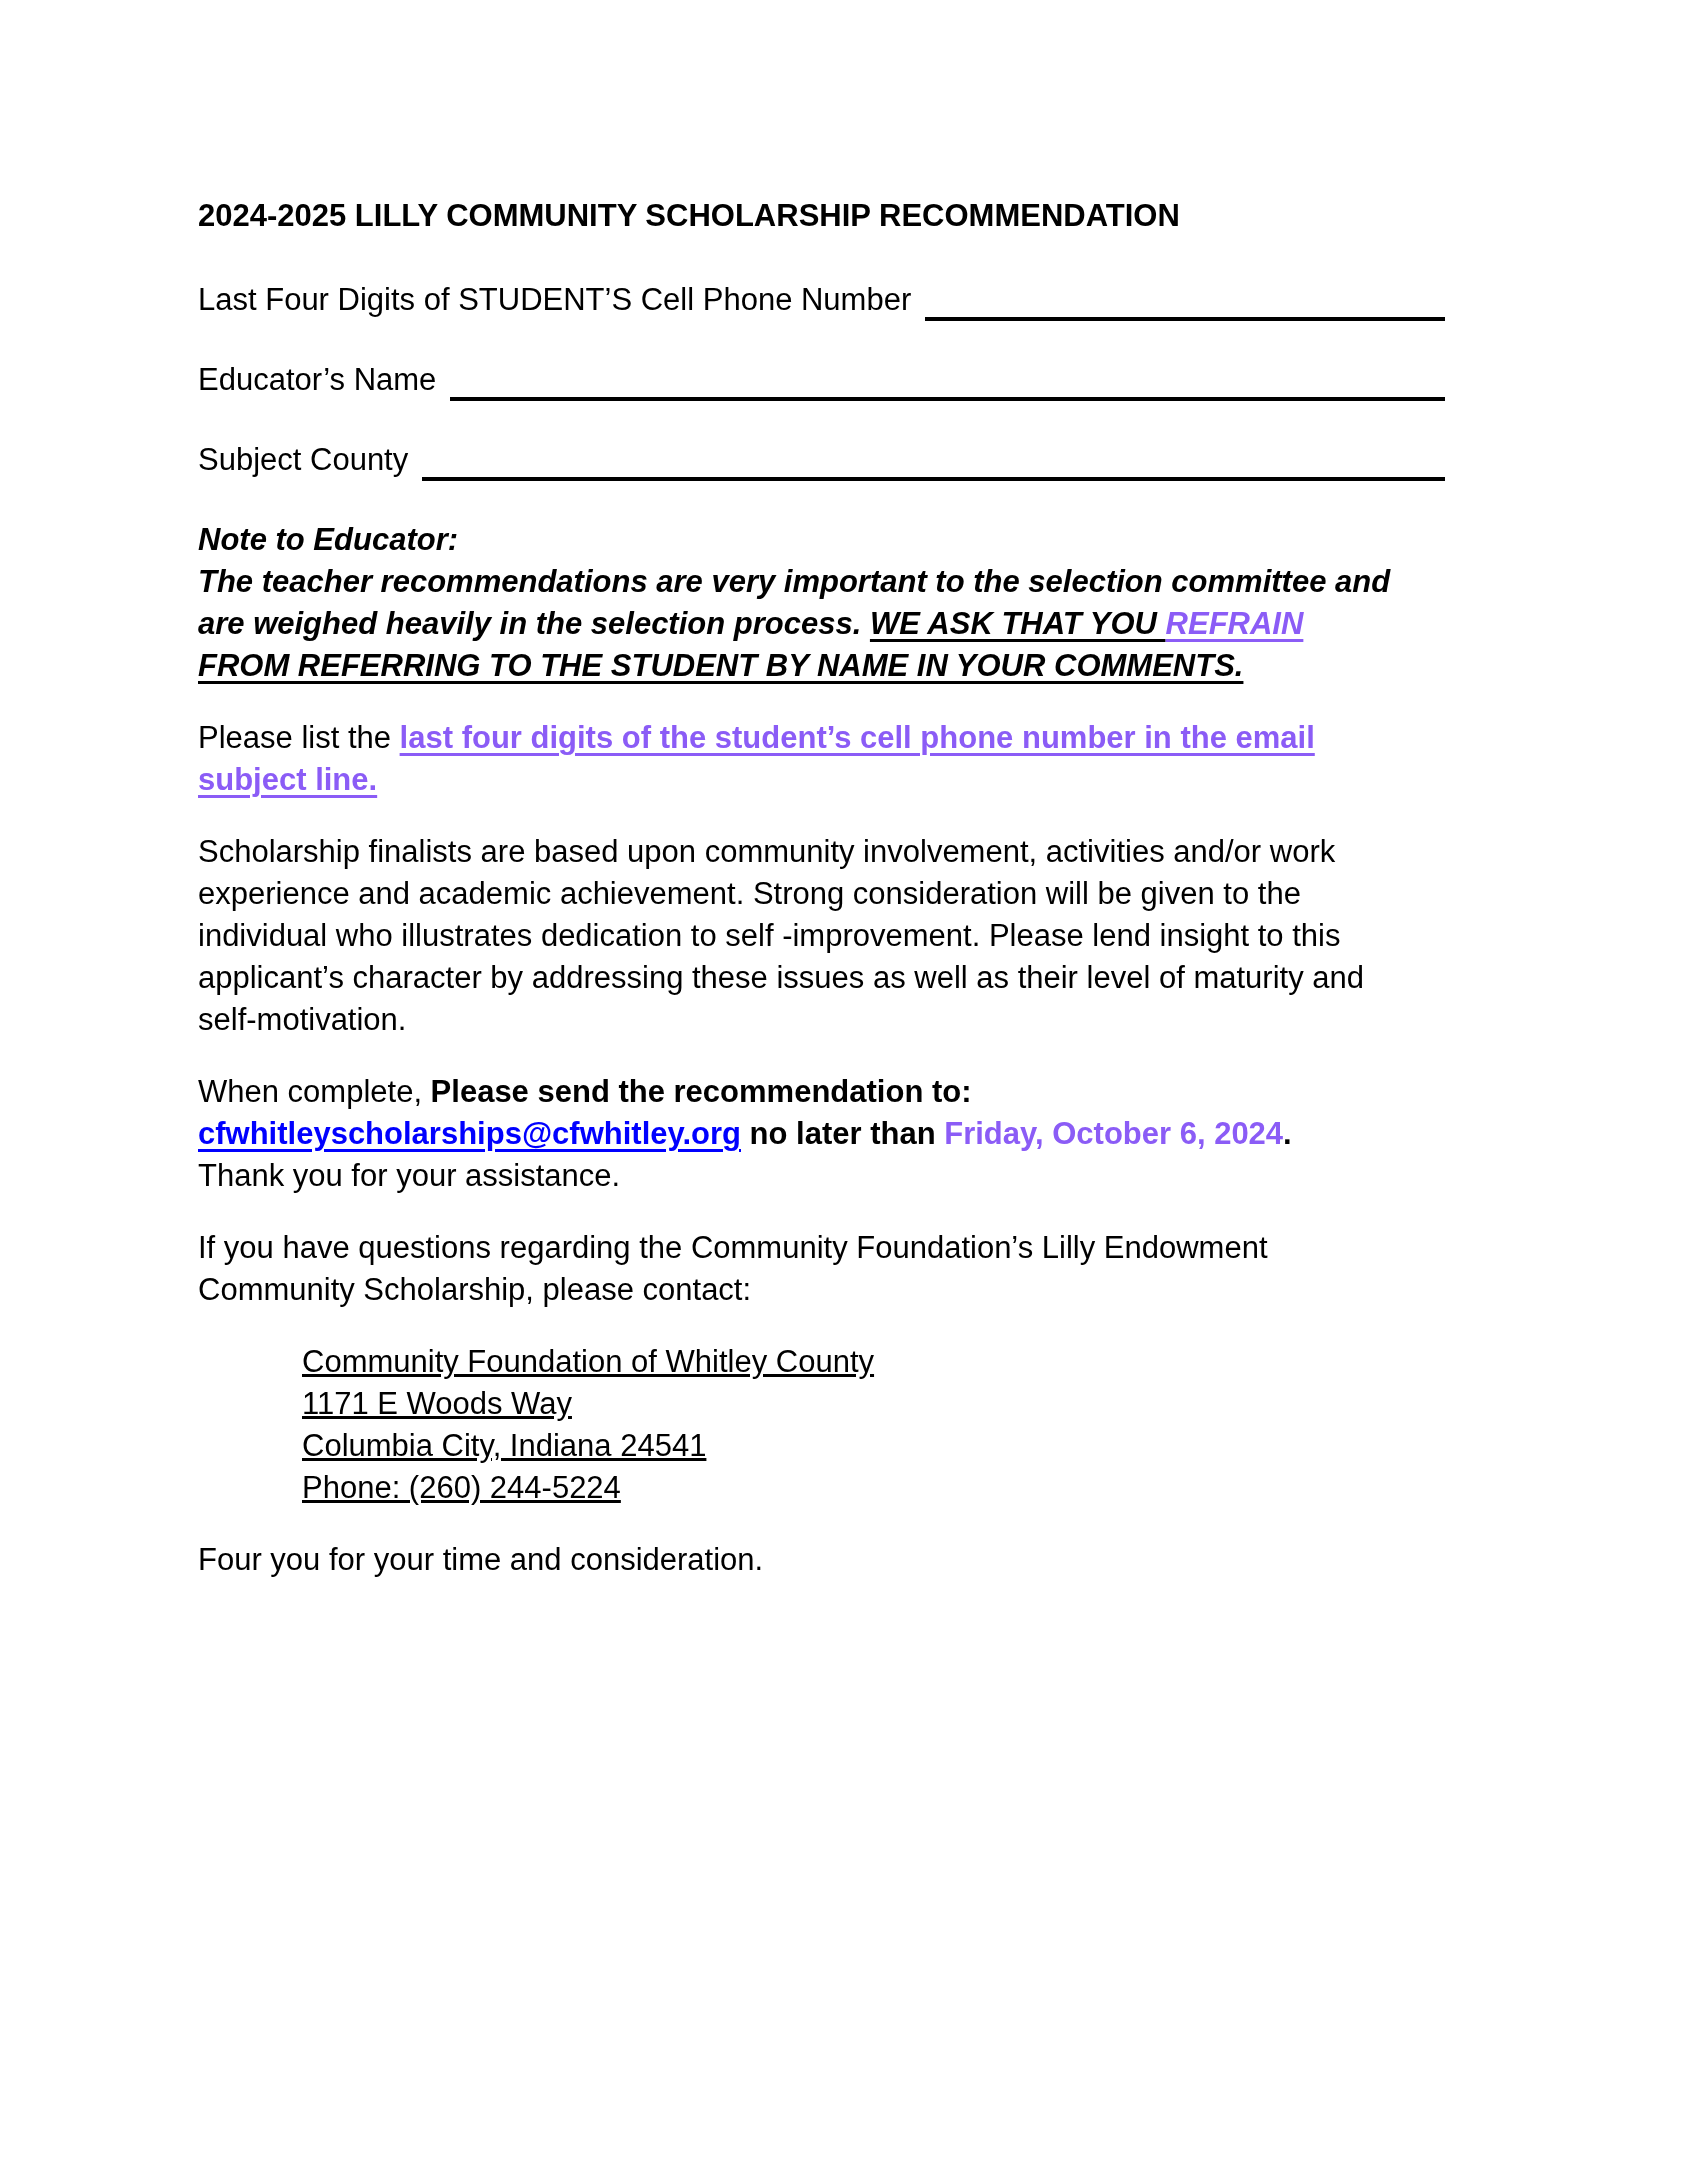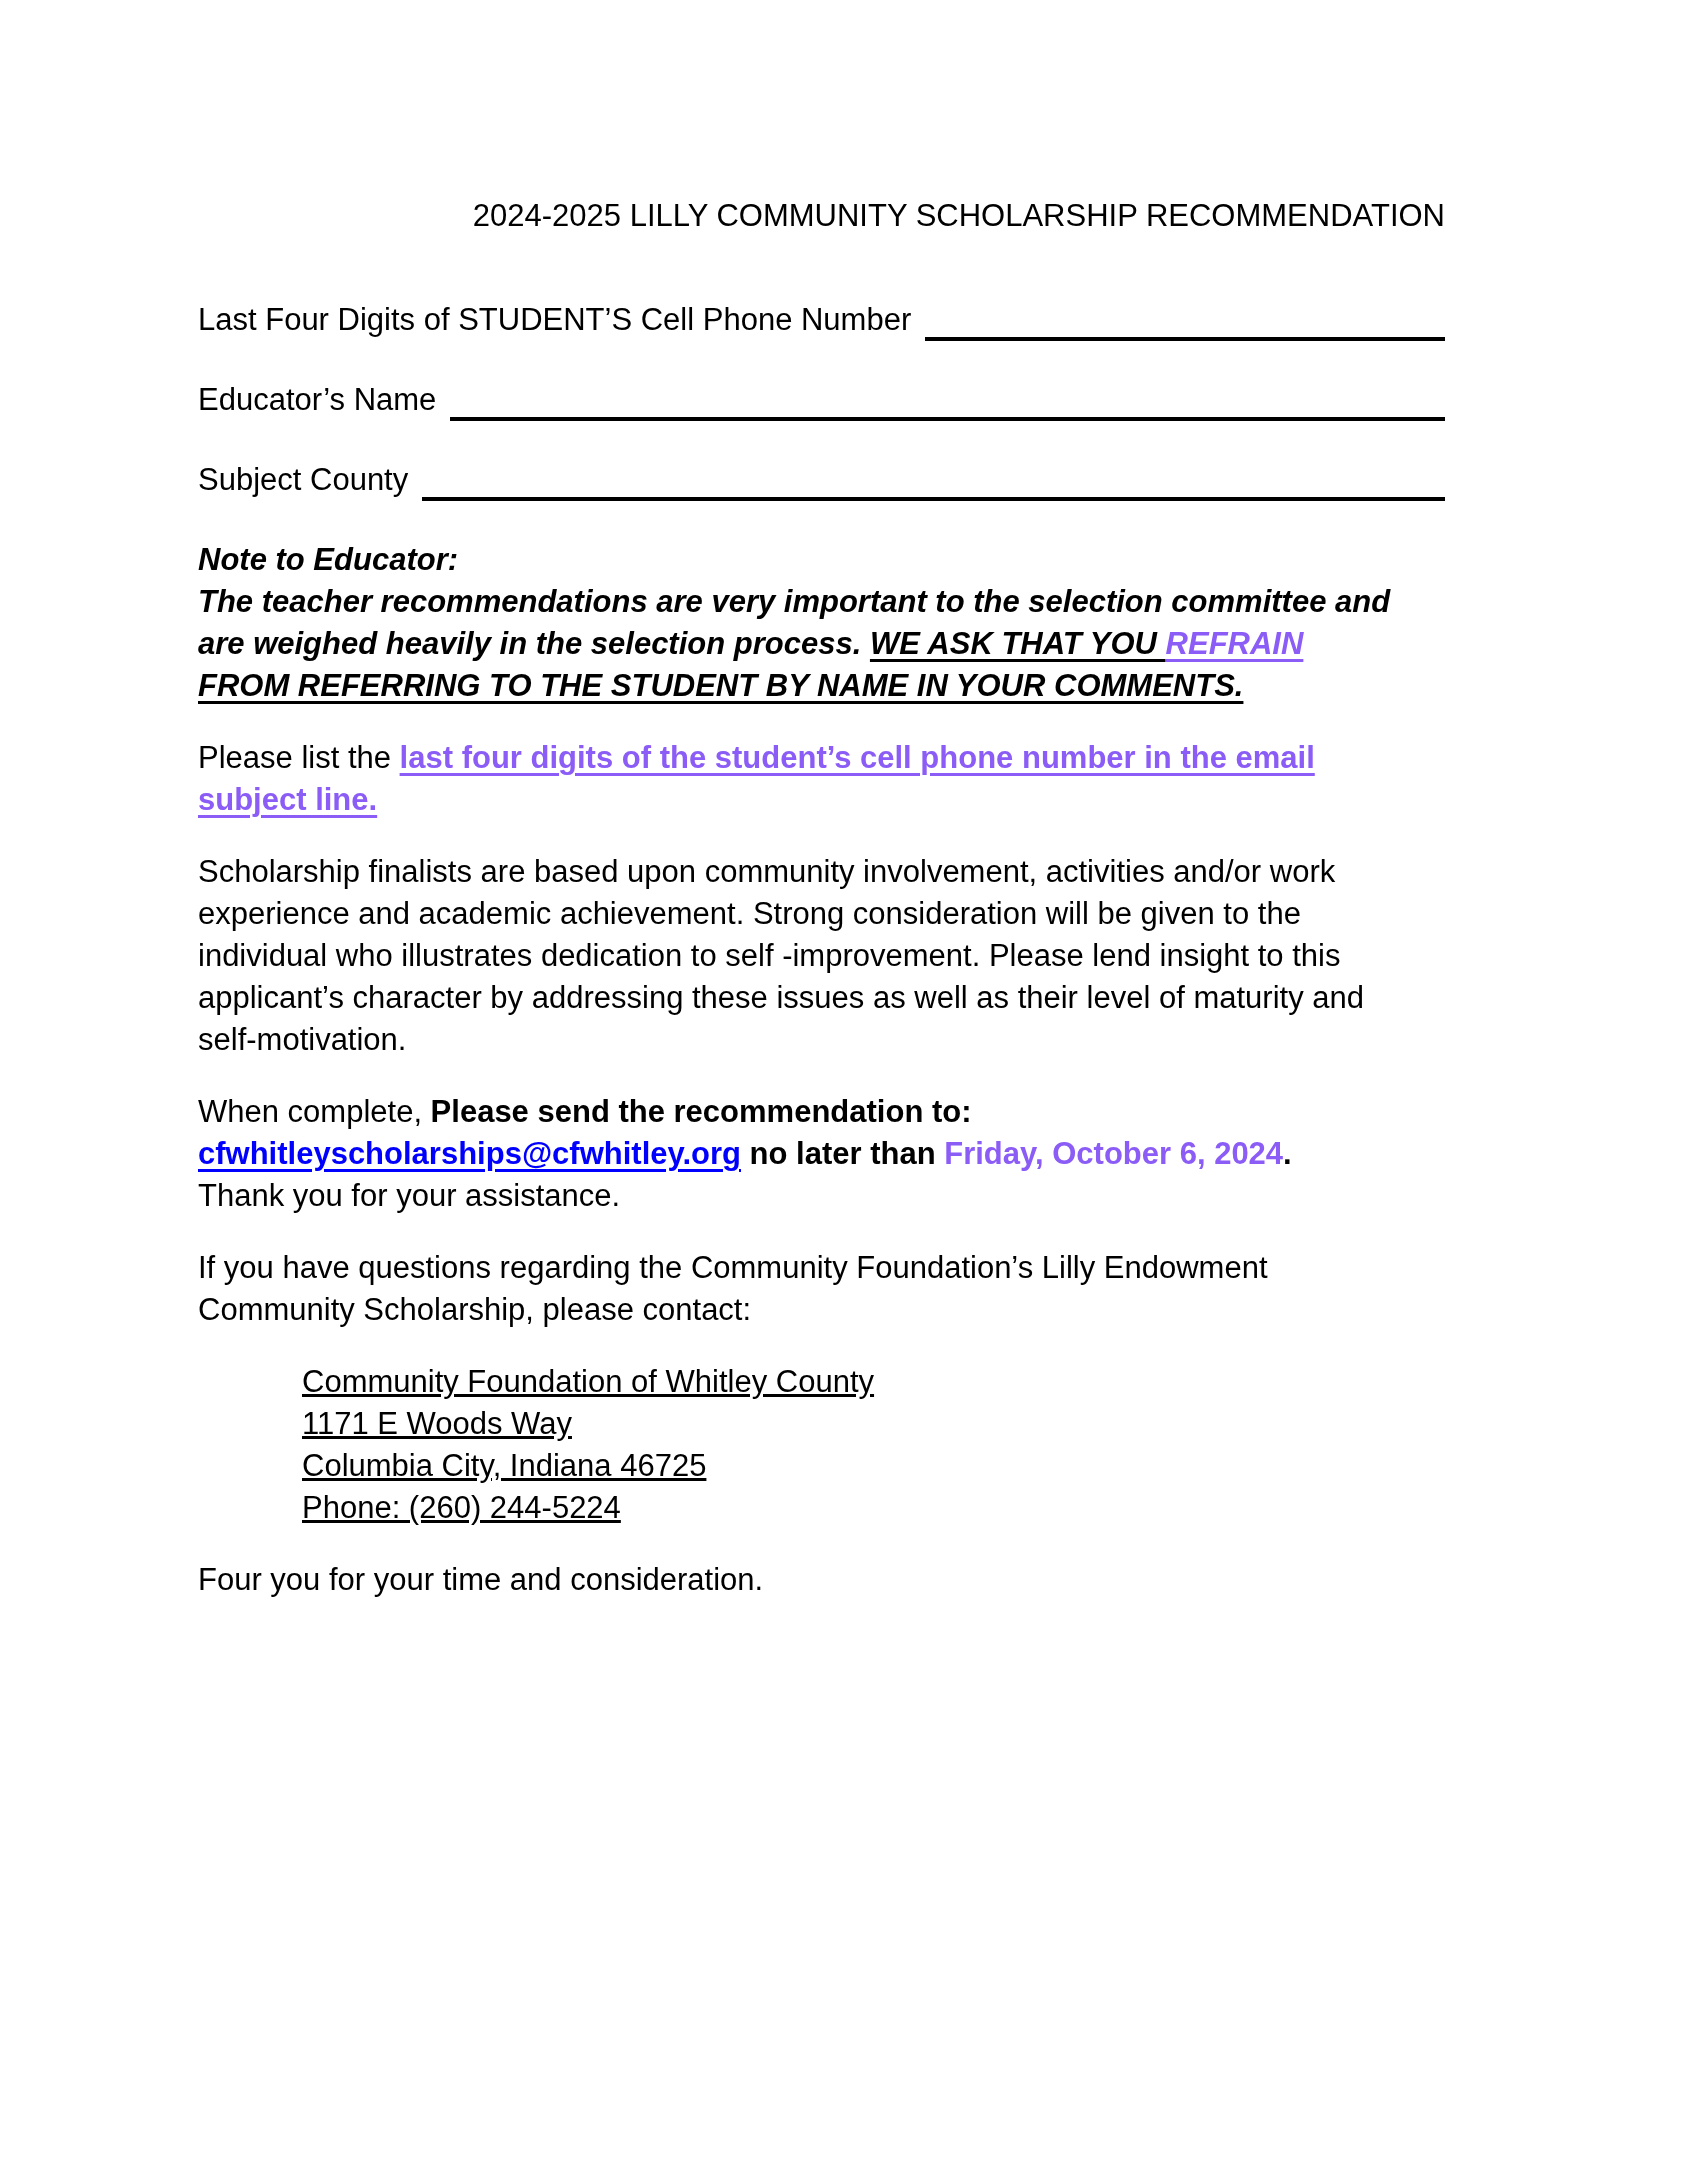--- a/index.html
+++ b/index.html
@@ -9,25 +9,25 @@
     background:#ffffff;
     font-family:"Liberation Sans", sans-serif;
     font-size:31px;
     line-height:42px;
     color:#000000;
     box-sizing:border-box;
     padding:195px 198px 0 198px;
     overflow:hidden;
   }
   .title{
-    font-weight:normal;
-    text-align:right;
+    font-weight:bold;
+    text-align:left;
     white-space:nowrap;
     width:1247px;
-    margin:0 0 62px 0;
+    margin:0 0 42px 0;
   }
   .field-row{
     display:flex;
     align-items:flex-end;
     width:1247px;
     margin:0 0 38px 0;
   }
   .field-label{white-space:nowrap;padding-right:14px;}
   .blank{
     flex:1;
@@ -72,20 +72,20 @@
 
   <div class="para"><span class="seg">Scholarship finalists are based upon community involvement, activities and/or work</span><br><span class="seg">experience and academic achievement. Strong consideration will be given to the</span><br><span class="seg">individual who illustrates dedication to self -improvement. Please lend insight to this</span><br><span class="seg">applicant’s character by addressing these issues as well as their level of maturity and</span><br><span class="seg">self-motivation.</span></div>
 
   <div class="para"><span class="seg">When complete, </span><span class="seg b">Please send the recommendation to:</span><br><span class="seg b u c-blue">cfwhitleyscholarships@cfwhitley.org</span><span class="seg b"> no later than </span><span class="seg b c-red">Friday, October 6, 2024</span><span class="seg b">.</span><br><span class="seg">Thank you for your assistance.</span></div>
 
   <div class="para"><span class="seg">If you have questions regarding the Community Foundation’s Lilly Endowment</span><br><span class="seg">Community Scholarship, please contact:</span></div>
 
   <div class="address">
     <div>Community Foundation of Whitley County</div>
     <div>1171 E Woods Way</div>
-    <div>Columbia City, Indiana 46725</div>
+    <div>Columbia City, Indiana 24541</div>
     <div>Phone: (260) 244-5224</div>
   </div>
 
   <div class="para closing">Four you for your time and consideration.</div>
 
 </div>
 
 
 </body></html>

